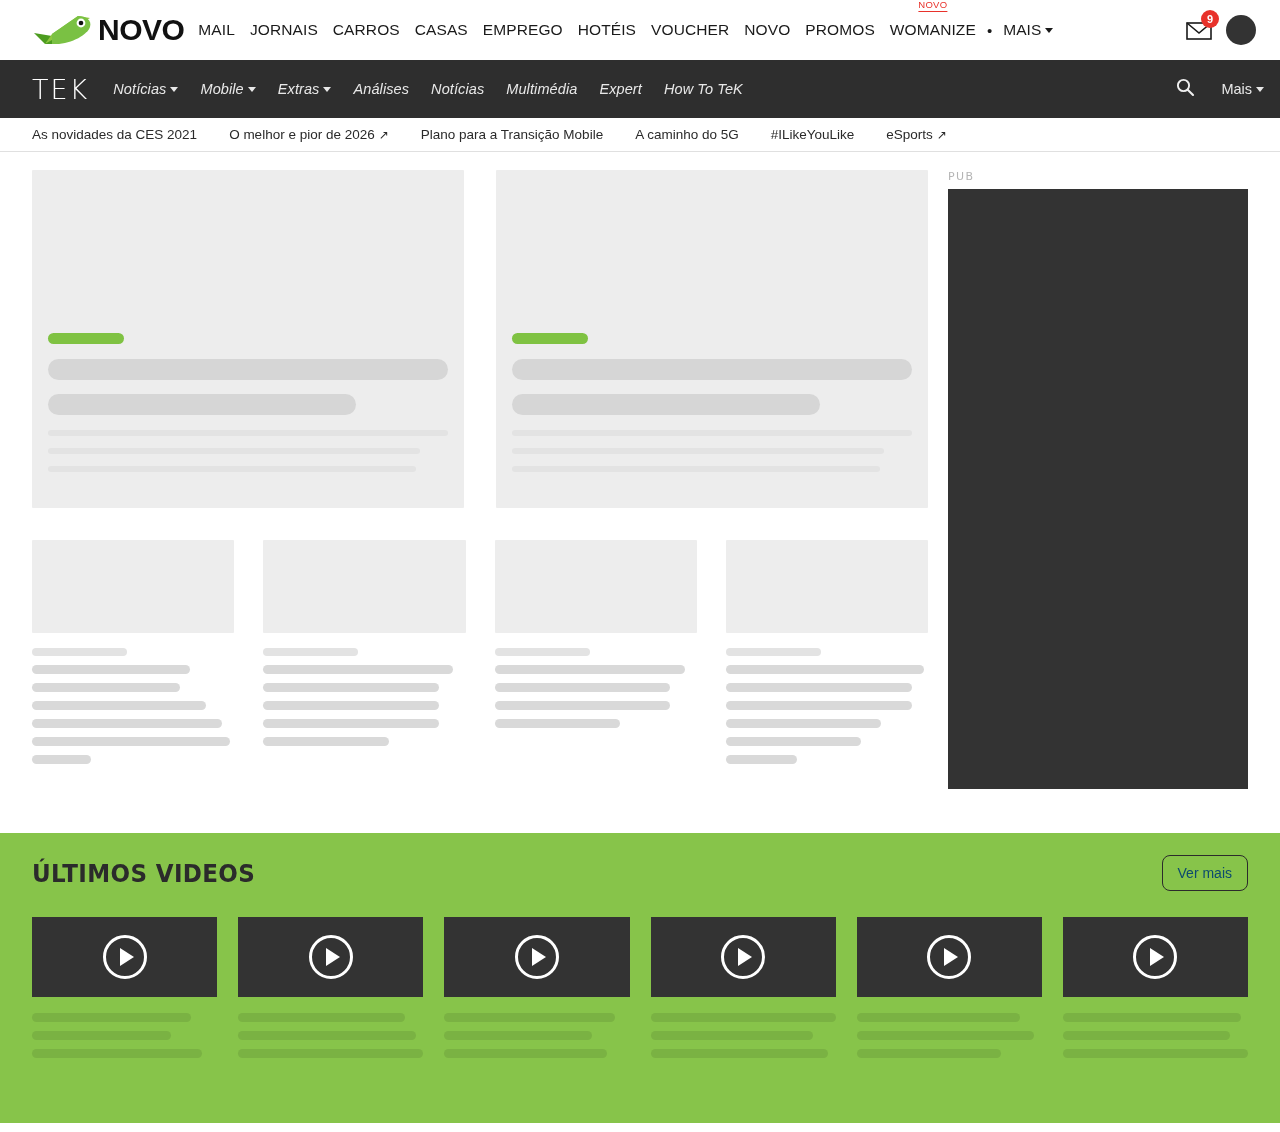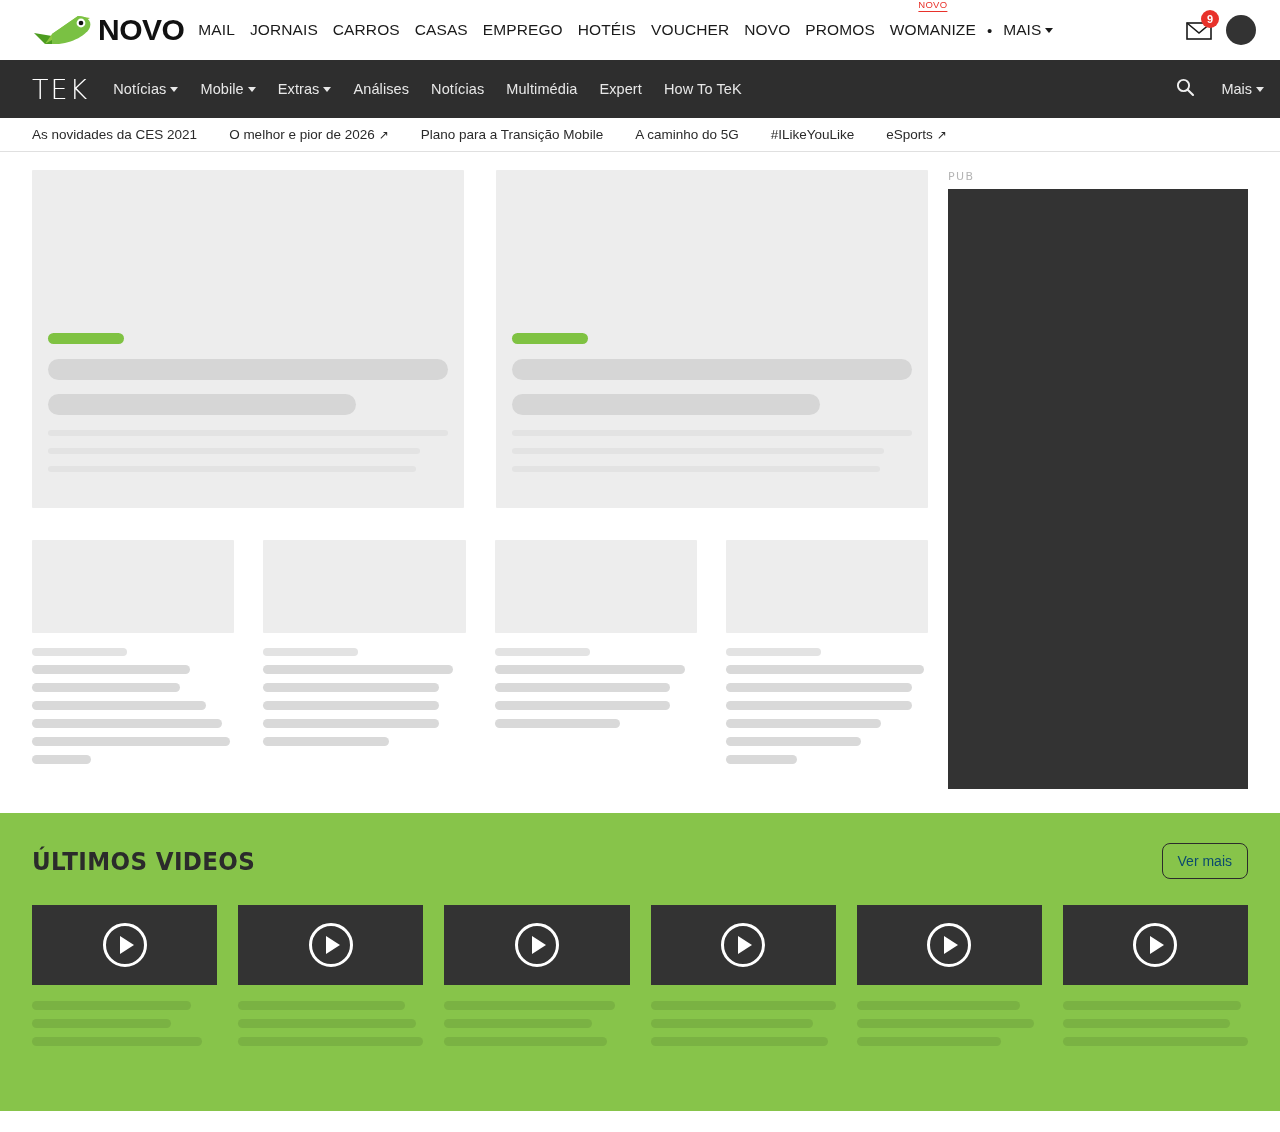--- a/index.html
+++ b/index.html
@@ -124,20 +124,21 @@
     font-family: "DejaVu Sans", sans-serif;
     margin-right: 24px;
     line-height: 1;
     cursor: pointer;
   }
   .tek-nav {
     display: flex;
     align-items: center;
     gap: 22px;
     flex: 1 1 auto;
+    font-style: italic;
   }
   .tek-nav-item {
     font-size: 14.5px;
     color: #e8e8e8;
     text-decoration: none;
     white-space: nowrap;
     cursor: pointer;
     letter-spacing: 0.1px;
   }
   .tek-right {
@@ -222,22 +223,22 @@
     color: #b5b5b5;
     letter-spacing: 1.4px;
     margin-bottom: 6px;
     font-family: "DejaVu Sans", sans-serif;
   }
   .ad-box { width: 300px; height: 600px; background: #333333; }
 
   
   .videos {
     background: #87c44a;
-    padding: 30px 32px 56px 32px;
-    margin-top: 16px;
+    padding: 22px 32px 56px 32px;
+    margin-top: 36px;
   }
   .videos-head {
     display: flex;
     align-items: center;
     justify-content: space-between;
     margin-bottom: 26px;
   }
   .videos-title {
     font-size: 25px;
     color: #2b2b2b;

